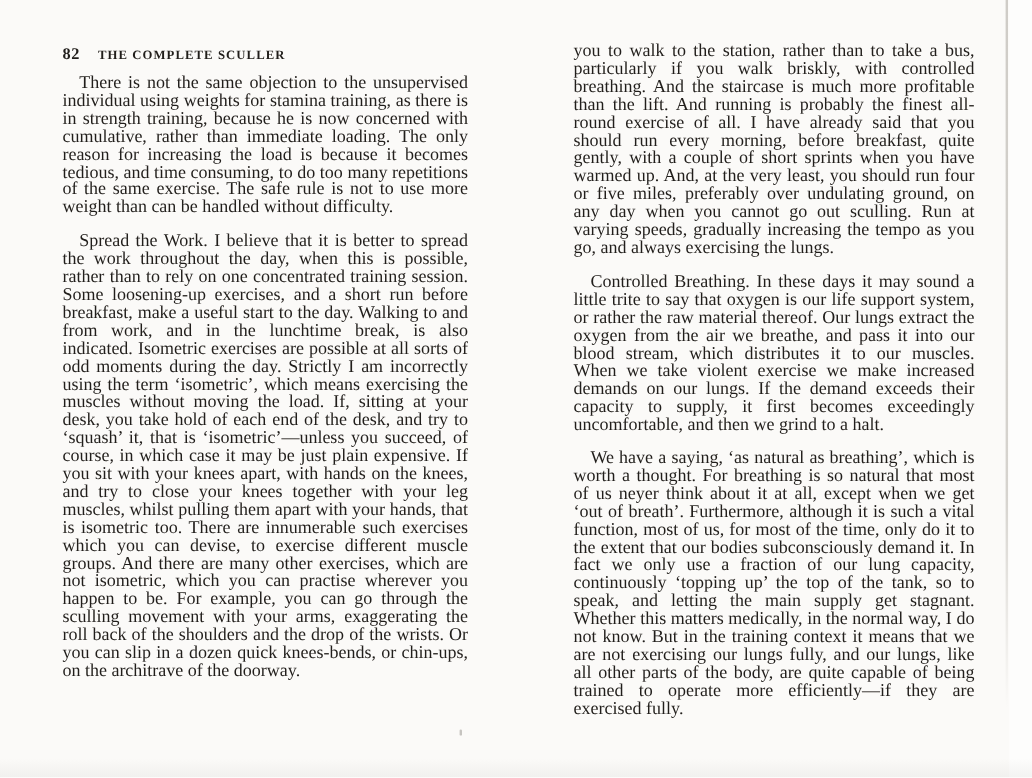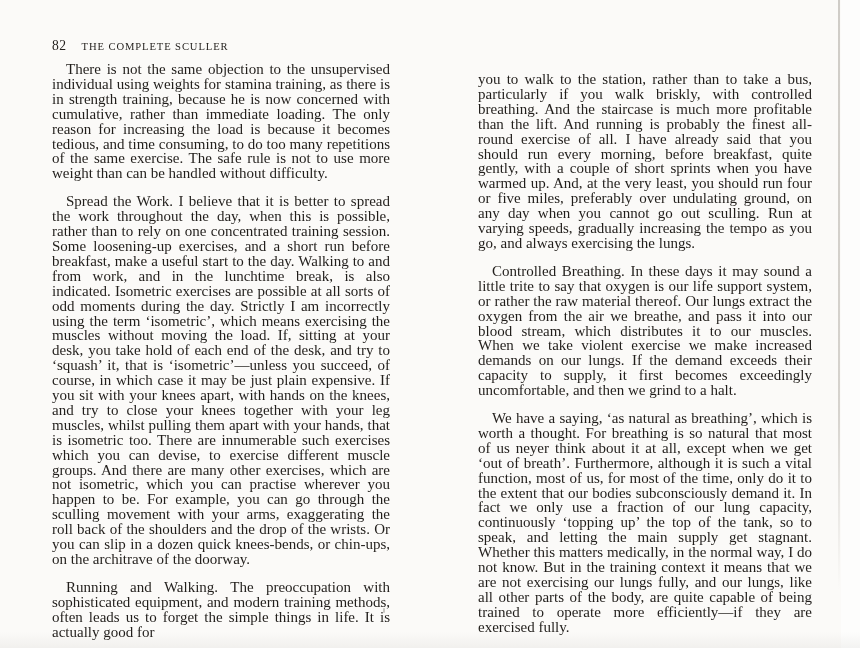--- a/index.html
+++ b/index.html
@@ -38,60 +38,59 @@
     width: 2px; height: 5px;
     background: #9a9892;
     opacity: 0.55;
     border-radius: 1px;
   }
 
   .page { position: absolute; top: 36px; }
   .page-left  { left: 52px;  width: 338px; }
   .page-right { left: 478px; width: 334px; }
 
-  .pg-header { height: 26px; white-space: nowrap; }
+  .pg-header { height: 26px; white-space: nowrap; font-weight: bold; }
   .pg-header.align-right { text-align: right; }
   .pagenum { font-size: 13.6px; letter-spacing: 0.5px; }
   .running-title {
     font-size: 10.6px;
     letter-spacing: 0.9px;
   }
   .pg-header .running-title + .pagenum { margin-left: 16px; }
   .pg-header .pagenum + .running-title { margin-left: 15px; }
 
   .pg-body p {
     margin: 0 0 13px 0;
     font-size: 15px;
     line-height: 14.9px;
     text-align: justify;
     text-indent: 14px;
     hyphens: auto;
     -webkit-hyphens: auto;
   }
-  .pg-body p.noindent { text-indent: 0; margin-top: 36px; }
+  .pg-body p.noindent { text-indent: 0; }
   .runin { font-weight: normal; }
 </style>
 </head>
 <body>
 
 <div class="scan">
 
   <div class="edge-area"></div>
   <div class="edge-line"></div>
   <div class="bottom-shade"></div>
   <div class="speck"></div>
 
   <div class="page page-left">
     <div class="pg-header">
       <span class="pagenum">82</span><span class="running-title">THE COMPLETE SCULLER</span>
     </div>
     <div class="pg-body">
       <p><span>There is not the same objection to the unsupervised individual using weights for stamina training, as there is in strength training, because he is now concerned with cumulative, rather than immediate loading. The only reason for increasing the load is because it becomes tedious, and time consuming, to do too many repetitions of the same exercise. The safe rule is not to use more weight than can be handled without difficulty.</span></p>
       <p><b class="runin">Spread the Work.</b> <span>I believe that it is better to spread the work throughout the day, when this is possible, rather than to rely on one concentrated training session. Some loosening-up exercises, and a short run before breakfast, make a useful start to the day.  Walking to and from work, and in the lunchtime break, is also indicated. Isometric exercises are possible at all sorts of odd moments during the day. Strictly I am incorrectly using the term ‘isometric’, which means exercising the muscles without moving the load. If, sitting at your desk, you take hold of each end of the desk, and try to ‘squash’ it, that is ‘isometric’—unless you succeed, of course, in which case it may be just plain expensive. If you sit with your knees apart, with hands on the knees, and try to close your knees together with your leg muscles, whilst pulling them apart with your hands, that is isometric too. There are innumerable such exercises which you can devise, to exercise different muscle groups. And there are many other exercises, which are not isometric, which you can practise wherever you happen to be. For example, you can go through the sculling movement with your arms, exaggerating the roll back of the shoulders and the drop of the wrists. Or you can slip in a dozen quick knees-bends, or chin-ups, on the architrave of the doorway.</span></p>
-      <p><b class="runin">Running and Walking.</b> <span>The preoccupation with sophisticated equipment, and modern training methods, often leads us to forget the simple things in life. It is actually good for</span></p>
     </div>
   </div>
 
   <div class="page page-right">
     <div class="pg-body">
       <p class="noindent"><span>you to walk to the station, rather than to take a bus, particularly if you walk briskly, with controlled breathing.  And the staircase is much more profitable than the lift. And running is probably the finest all-round exercise of all. I have already said that you should run every morning, before breakfast, quite gently, with a couple of short sprints when you have warmed up. And, at the very least, you should run four or five miles, preferably over undulating ground, on any day when you cannot go out sculling. Run at varying speeds, gradually increasing the tempo as you go, and always exercising the lungs.</span></p>
       <p><b class="runin">Controlled Breathing.</b> <span>In these days it may sound a little trite to say that oxygen is our life support system, or rather the raw material thereof. Our lungs extract the oxygen from the air we breathe, and pass it into our blood stream, which distributes it to our muscles. When we take violent exercise we make increased demands on our lungs. If the demand exceeds their capacity to supply, it first becomes exceedingly uncomfortable, and then we grind to a halt.</span></p>
       <p><span>We have a saying, ‘as natural as breathing’, which is worth a thought. For breathing is so natural that most of us neyer think about it at all, except when we get ‘out of breath’. Furthermore, although it is such a vital function, most of us, for most of the time, only do it to the extent that our bodies subconsciously demand it. In fact we only use a fraction of our lung capacity, continuously ‘topping up’ the top of the tank, so to speak, and letting the main supply get stagnant. Whether this matters medically, in the normal way, I do not know. But in the training context it means that we are not exercising our lungs fully, and our lungs, like all other parts of the body, are quite capable of being trained to operate more efficiently—if they are exercised fully.</span></p>
     </div>
   </div>

